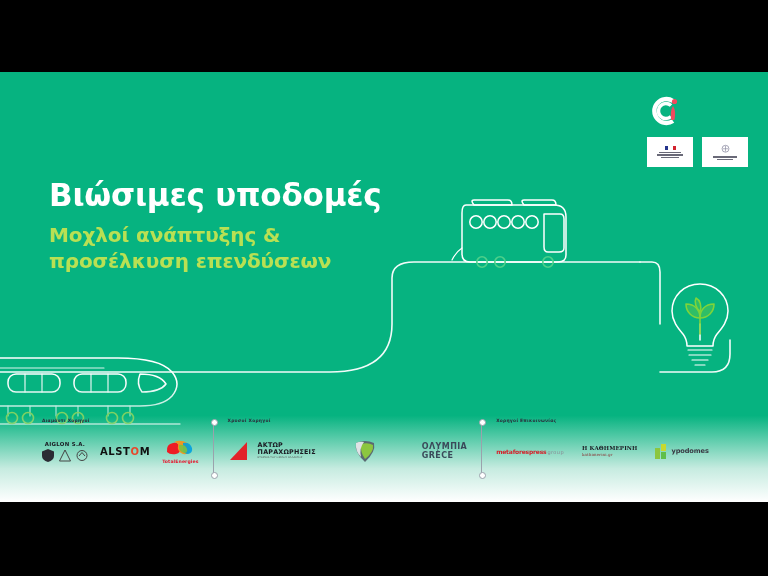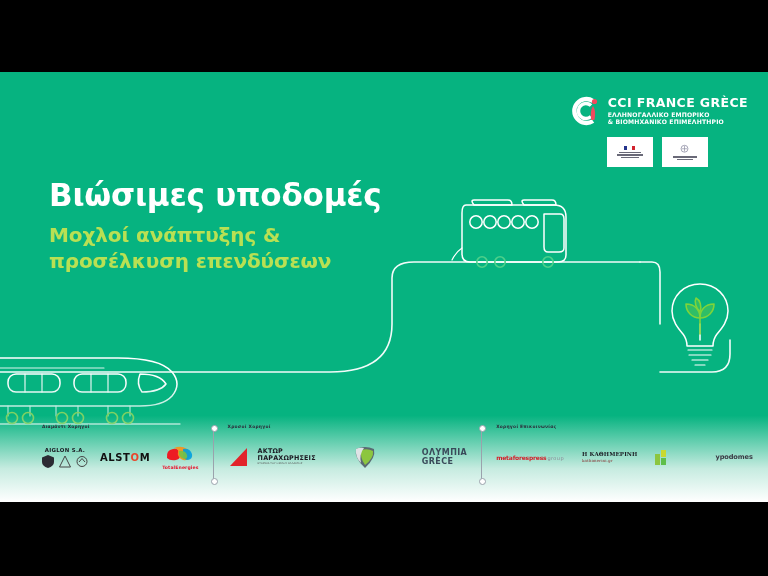--- a/index.html
+++ b/index.html
@@ -44,21 +44,21 @@
 
   .badges{display:flex;gap:9px;margin-top:9px;justify-content:center;}
   .badge{background:#fff;width:46px;height:30px;display:flex;flex-direction:column;
          align-items:center;justify-content:center;gap:1px;overflow:hidden;}
   .bdg-lines{display:flex;flex-direction:column;align-items:center;gap:1px;}
   .bdg-line{height:1.2px;background:#6a6a78;}
   .bdg-flag{display:flex;gap:1px;margin-bottom:1px;}
   .bdg-flag i{display:block;width:3px;height:4px;}
 
   
-  .sponsors{position:absolute;left:0;bottom:6px;width:705px;height:78px;z-index:12;
+  .sponsors{position:absolute;left:0;bottom:12px;width:705px;height:78px;z-index:12;
             display:flex;align-items:flex-start;}
   .tier{position:relative;height:78px;display:flex;flex-direction:column;}
   .tier-label{font-family:"DejaVu Sans",sans-serif;font-size:4.4px;color:#2c2c3a;
               letter-spacing:0.25px;font-weight:bold;margin:6px 0 0 0;white-space:nowrap;}
   .tier-logos{display:flex;align-items:center;gap:12px;margin-top:6px;height:44px;}
   .divider{width:1px;background:#9aa2ac;height:54px;margin:10px 14px 0 14px;position:relative;flex:0 0 auto;}
   .divider::before,.divider::after{content:"";position:absolute;left:-2px;width:5px;height:5px;
        border:1px solid #9aa2ac;border-radius:50%;background:#fff;}
   .divider::before{top:-3px;}
   .divider::after{bottom:-3px;}
@@ -101,21 +101,21 @@
   .meta-a{font-family:"DejaVu Sans",sans-serif;font-weight:bold;font-size:6px;color:#d4202a;letter-spacing:-0.2px;}
   .meta-b{font-family:"DejaVu Sans",sans-serif;font-size:5px;color:#8a8a95;letter-spacing:0.4px;}
 
   
   .kath{flex-direction:column;align-items:flex-start;gap:1px;}
   .kath-1{font-family:"DejaVu Serif",serif;font-weight:bold;font-size:5.6px;color:#1a1a22;letter-spacing:0.1px;}
   .kath-2{font-family:"DejaVu Serif",serif;font-size:4px;color:#8a3a3a;letter-spacing:0.1px;}
 
   
   .ypo{gap:3px;}
-  .ypo-name{font-family:"DejaVu Sans",sans-serif;font-weight:bold;font-size:6.6px;color:#3a3a44;letter-spacing:-0.1px;margin-left:44px;}
+  .ypo-name{font-family:"DejaVu Sans",sans-serif;font-weight:bold;font-size:6.6px;color:#3a3a44;letter-spacing:-0.1px;}
 </style>
 </head>
 <body>
 
 <div class="frame">
 
   <div class="bar-top"></div>
 
   <div class="slide">
 
@@ -193,25 +193,20 @@
 
     <div class="cci">
       <div class="cci-row">
         <div class="cci-mark">
           <svg viewBox="0 0 34 34" width="34" height="34">
             <path d="M26 7 A12 12 0 1 0 26 27" fill="none" stroke="#fff" stroke-width="4.4"></path>
             <path d="M24 11.5 A7.5 7.5 0 1 0 24 22.5" fill="none" stroke="#fff" stroke-width="3.6"></path>
             <circle cx="27.5" cy="7.5" r="2.6" fill="#ef4b5e"></circle>
             <path d="M26 12 q3.4 5 1.4 14 h-3.2 q-1.4-9 1.8-14 z" fill="#ef4b5e"></path>
           </svg>
-        </div>
-        <div class="cci-txt">
-          <div class="cci-t1">CCI FRANCE GRÈCE</div>
-          <div class="cci-t2">ΕΛΛΗΝΟΓΑΛΛΙΚΟ ΕΜΠΟΡΙΚΟ</div>
-          <div class="cci-t3">&amp; ΒΙΟΜΗΧΑΝΙΚΟ ΕΠΙΜΕΛΗΤΗΡΙΟ</div>
         </div>
       </div>
       <div class="badges">
         <div class="badge">
           <div class="bdg-flag">
               <i style="background:#24348c"></i>
               <i style="background:#fff"></i>
               <i style="background:#d2232e"></i>
             </div>
           <div class="bdg-lines">

